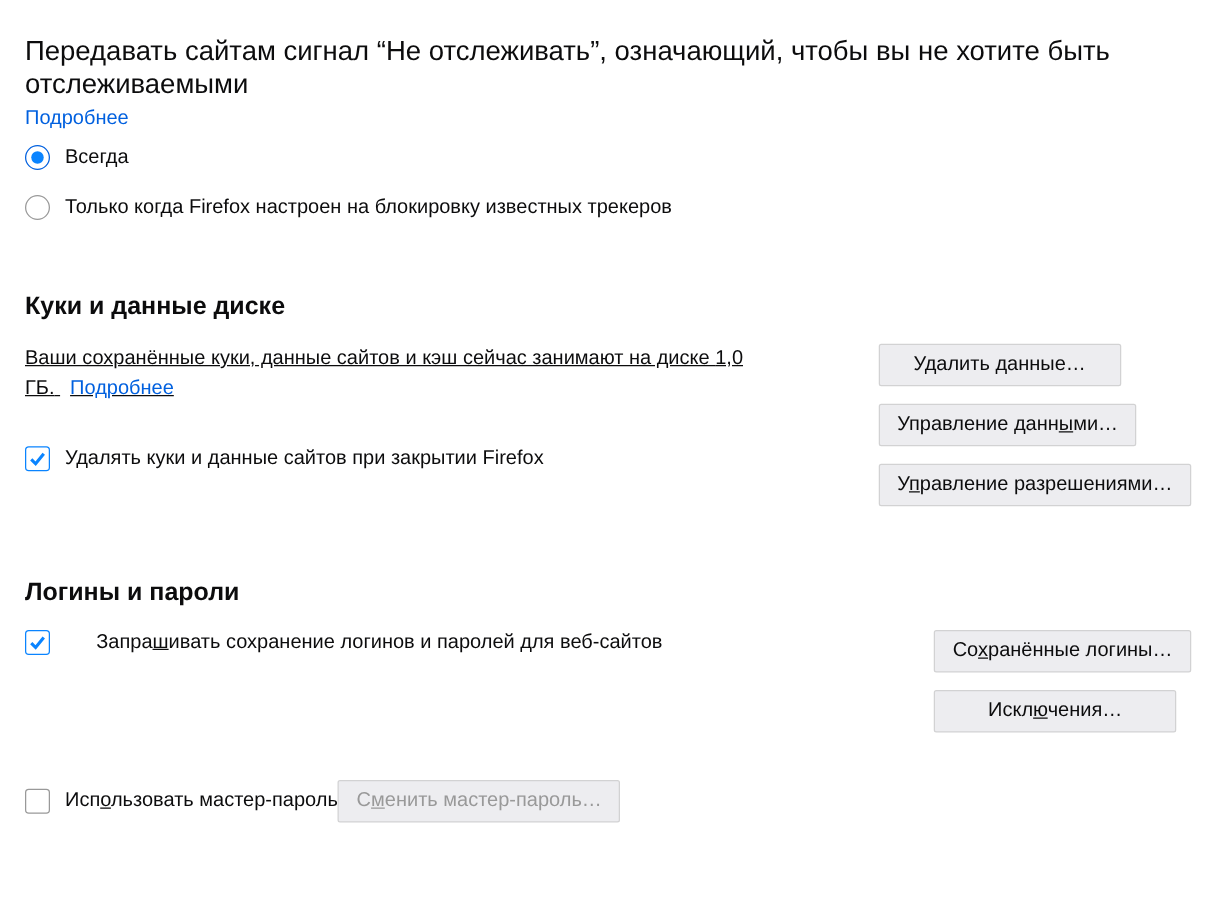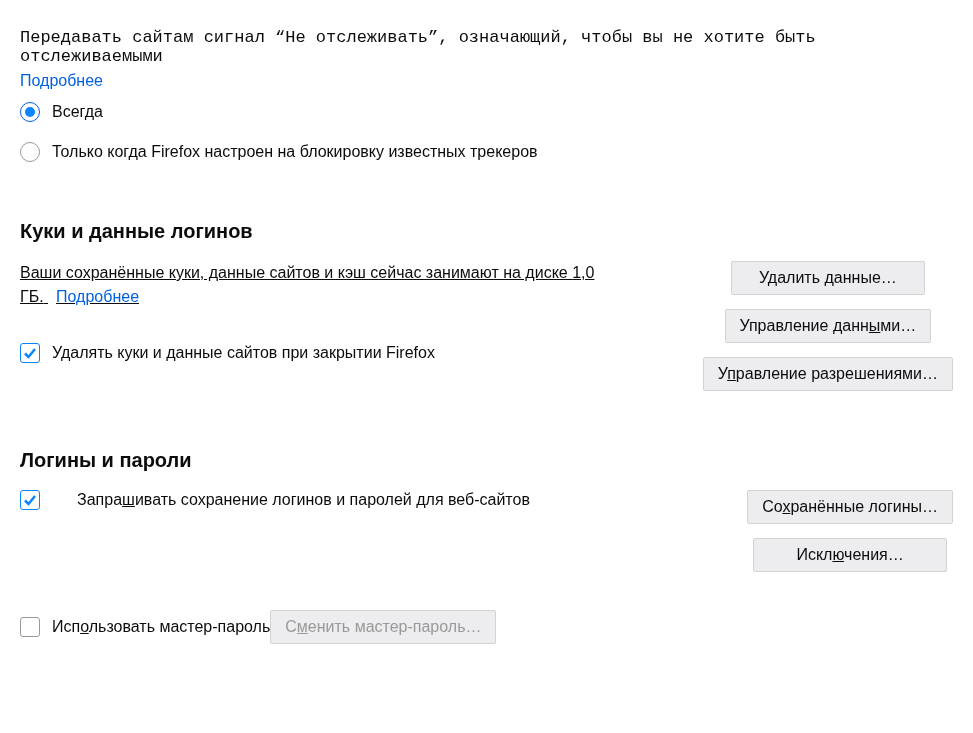--- a/index.html
+++ b/index.html
@@ -5,23 +5,22 @@
     * { box-sizing: border-box; margin: 0; padding: 0; }
     body {
       font-family: "Segoe UI", -apple-system, sans-serif;
       font-size: 16px;
       color: #0c0c0d;
       background: #fff;
       padding: 28px 20px 20px 20px;
       width: 973px;
     }
     .description-text {
-      font-size: 17px;
+      font-size: 22px;
       margin-bottom: 6px;
-      font-family: Liberation Mono, monospace;
     }
     .link {
       color: #0060df;
       cursor: pointer;
       text-decoration: none;
     }
     .radio-group { margin-top: 12px; }
     .radio-row {
       display: flex;
       align-items: center;
@@ -56,21 +55,21 @@
     .section-body {
       display: flex;
       justify-content: space-between;
       align-items: flex-start;
     }
     .section-left { flex: 1; max-width: 580px; }
     .section-right {
       display: flex;
       flex-direction: column;
       gap: 14px;
-      align-items: center;
+      align-items: flex-start;
     }
     .inline-link { color: #0060df; cursor: pointer; margin-left: 8px; }
     .checkbox-row {
       display: flex;
       align-items: center;
       gap: 12px;
       margin-top: 22px;
       cursor: pointer;
     }
     .checkbox {
@@ -131,21 +130,21 @@
       <span class="radio checked"></span>
       <span>Всегда</span>
     </div>
     <div class="radio-row">
       <span class="radio"></span>
       <span>Только когда Firefox настроен на блокировку известных трекеров</span>
     </div>
   </div>
 </div>
 
-<h2 class="section-heading">Куки и данные логинов</h2>
+<h2 class="section-heading">Куки и данные диске</h2>
 <div class="section-body">
   <div class="section-left">
     <p class="para">
       <span>Ваши сохранённые куки, данные сайтов и кэш сейчас занимают на диске </span><span>1,0 ГБ.</span>
       <a class="inline-link">Подробнее</a>
     </p>
     <div class="checkbox-row" style="margin-top:34px;">
       <span class="checkbox checked">
         <svg viewBox="0 0 14 14">
             <polyline points="2,7.5 5.5,11 12,3"></polyline>

